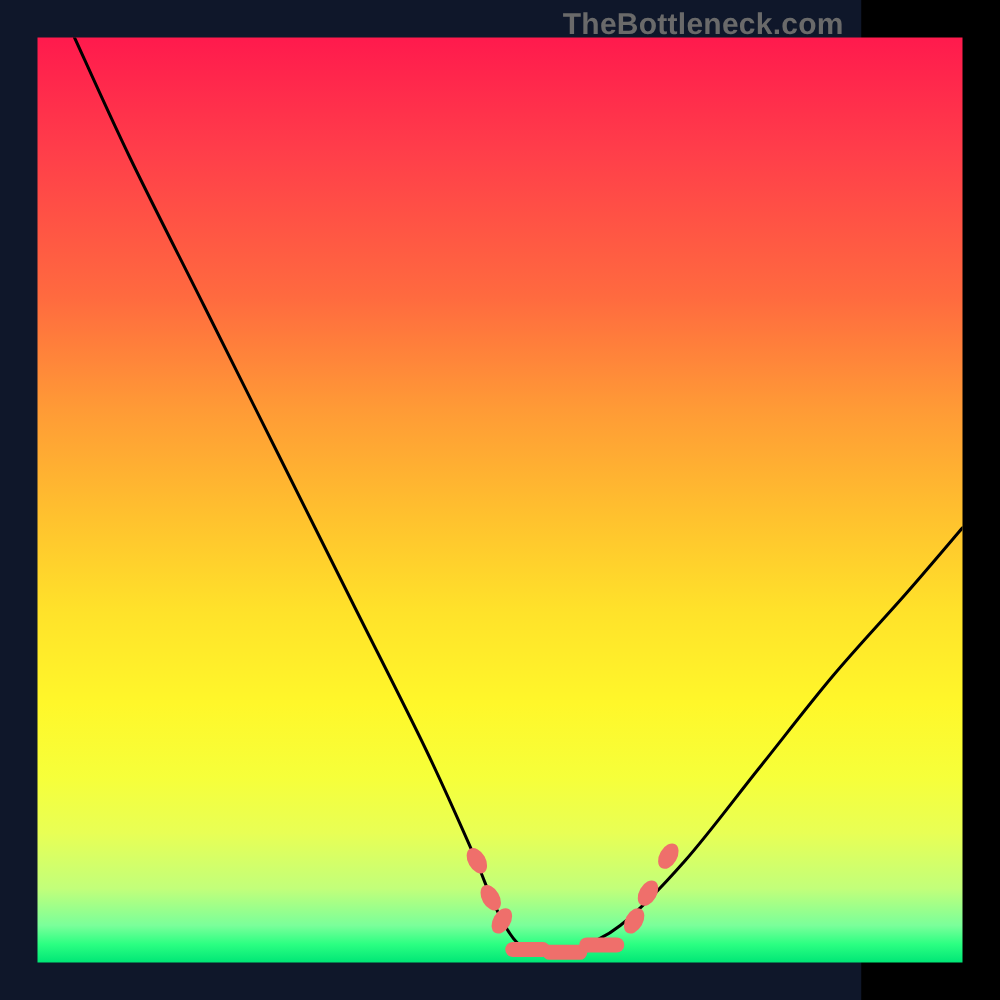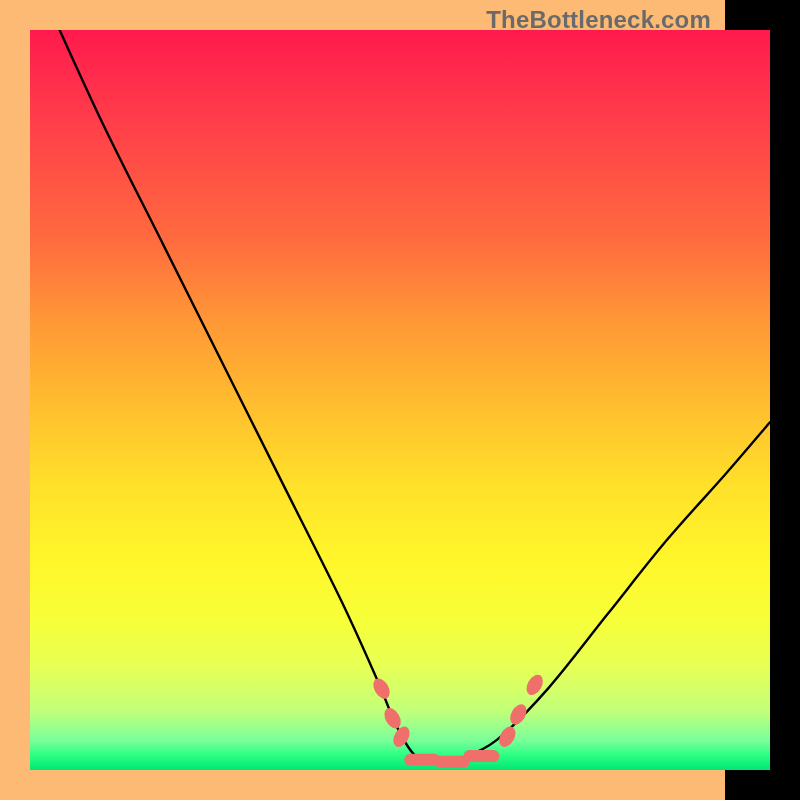--- a/index.html
+++ b/index.html
@@ -9,22 +9,21 @@
     height: 800px;
     overflow: hidden;
     background: #000;
   }
   .frame {
     position: absolute;
     top: 0;
     left: 0;
     width: 689px;
     height: 800px;
-    background: #fdba74;
-    padding-left: 36px;
+    background: #0f172a;
   }
   .plot {
     position: absolute;
     top: 30px;
     left: 30px;
     width: 740px;
     height: 740px;
     background: linear-gradient(
       to bottom,
       #ff1a4d 0%,

